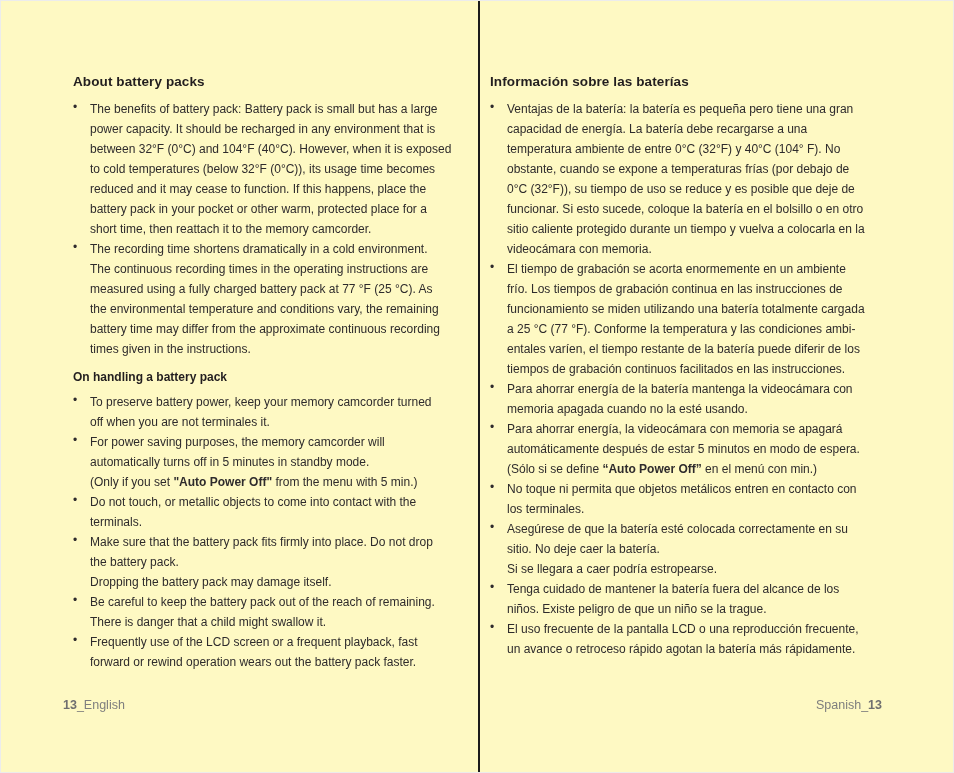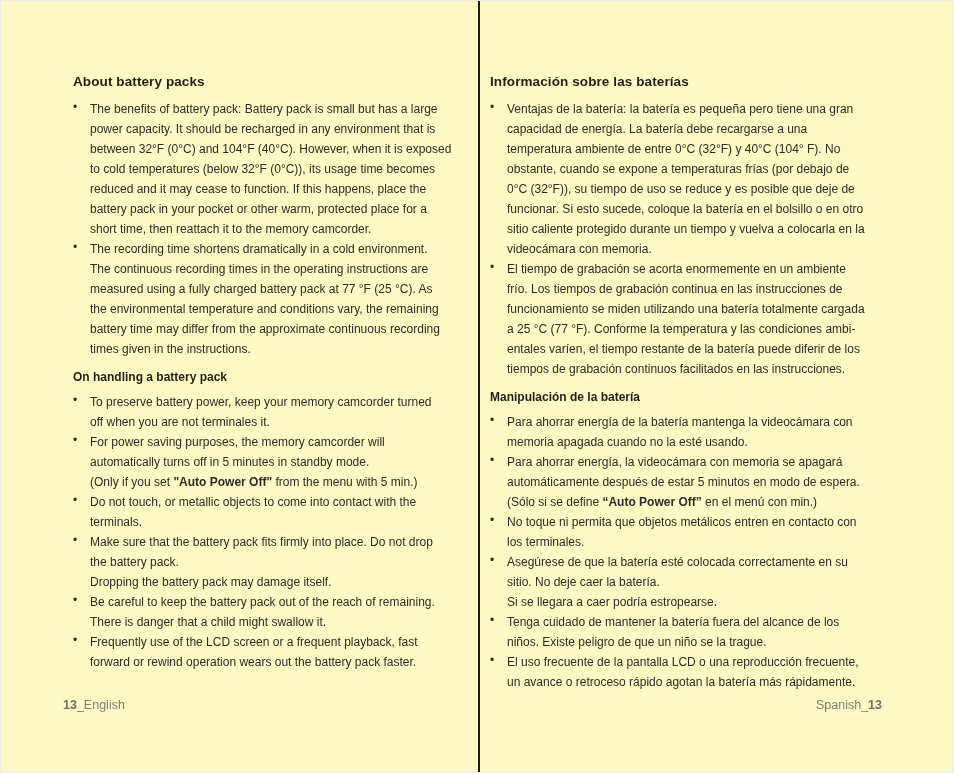--- a/index.html
+++ b/index.html
@@ -149,21 +149,20 @@
         <div class="bullet-item">
           <span class="bullet-marker">•</span>
           <span class="bullet-text"><span>El tiempo de grabación se acorta enormemente en un ambiente
 frío. Los tiempos de grabación continua en las instrucciones de
 funcionamiento se miden utilizando una batería totalmente cargada
 a 25 °C (77 °F). Conforme la temperatura y las condiciones ambi-
 entales varíen, el tiempo restante de la batería puede diferir de los
 tiempos de grabación continuos facilitados en las instrucciones.</span></span>
         </div>
       </div>
-    <h2 class="subheading">Manipulación de la batería</h2>
     <div class="bullets">
         <div class="bullet-item">
           <span class="bullet-marker">•</span>
           <span class="bullet-text"><span>Para ahorrar energía de la batería mantenga la videocámara con
 memoria apagada cuando no la esté usando.</span></span>
         </div>
         <div class="bullet-item">
           <span class="bullet-marker">•</span>
           <span class="bullet-text"><span>Para ahorrar energía, la videocámara con memoria se apagará
 automáticamente después de estar 5 minutos en modo de espera.

